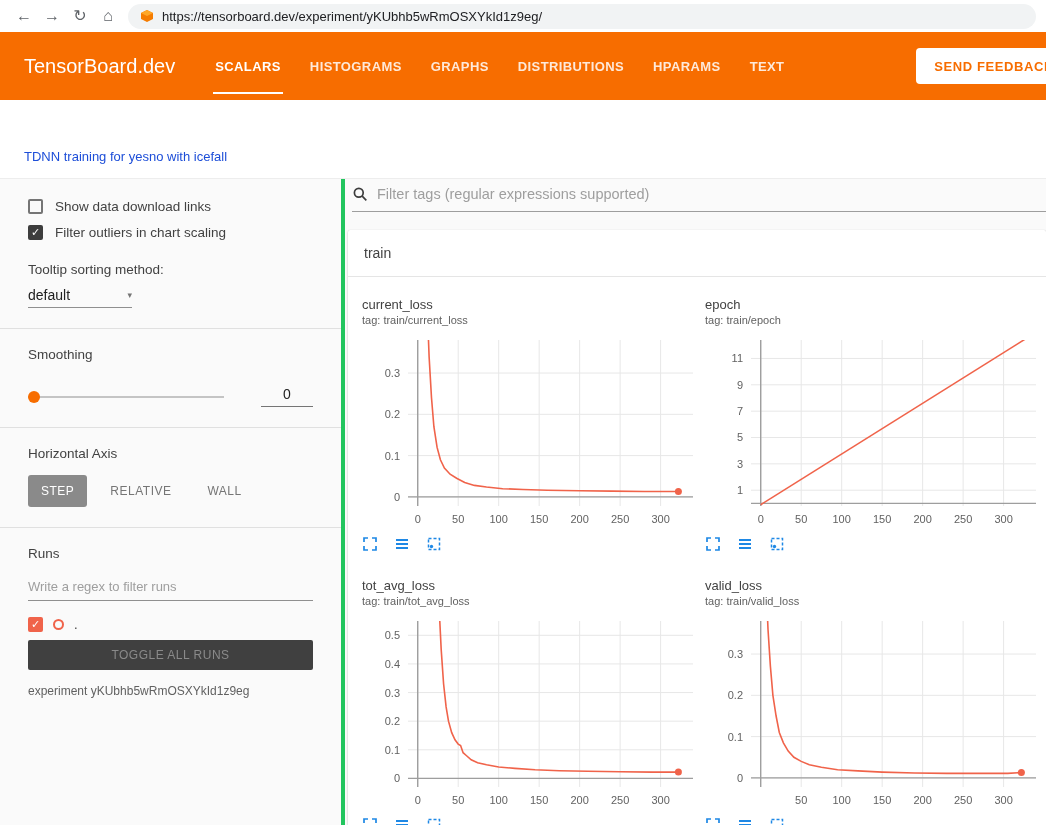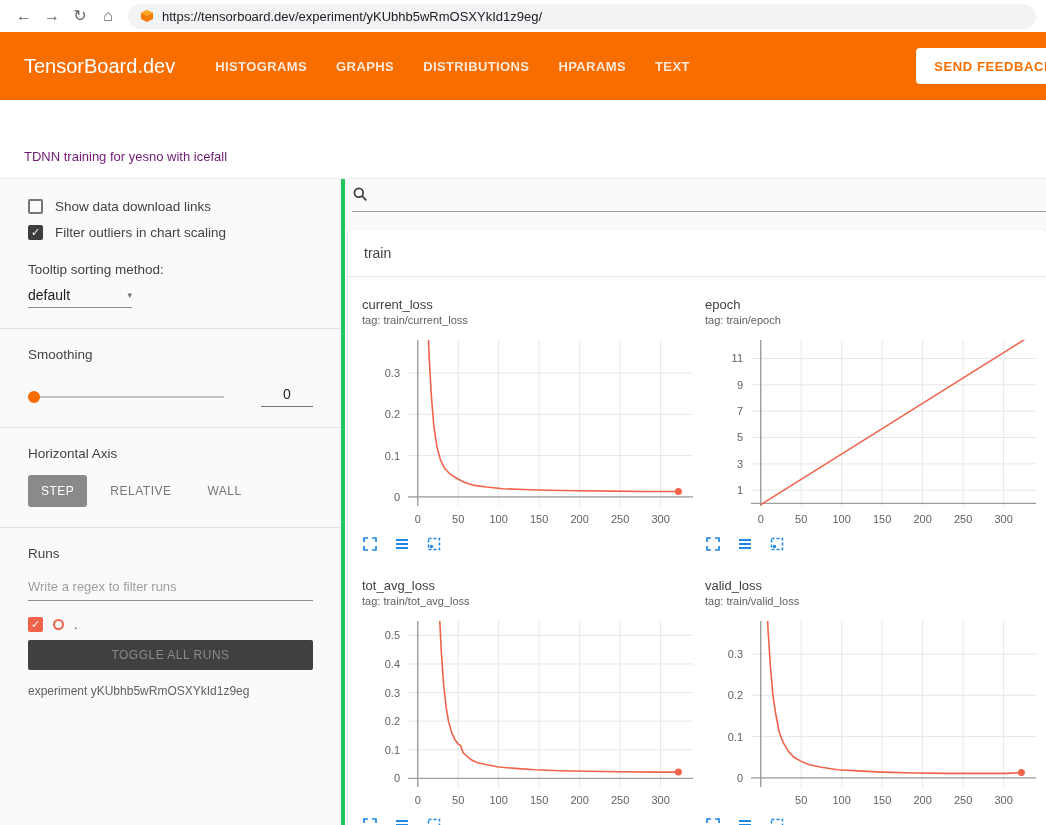--- a/index.html
+++ b/index.html
@@ -22,21 +22,21 @@
        color:rgba(255,255,255,.85);font-size:13px;font-weight:bold;letter-spacing:.4px;
        cursor:pointer;white-space:nowrap;}
   .tab.active{color:#fff;}
   .tab.active::after{content:"";position:absolute;left:-2px;right:-2px;bottom:6px;height:2px;background:#fff;}
   .feedback{position:absolute;right:-26px;top:16px;height:36px;background:#fff;color:var(--accent);
             border:none;border-radius:4px;font-weight:bold;font-size:13px;letter-spacing:.6px;
             padding:0 18px;font-family:inherit;cursor:pointer;white-space:nowrap;}
 
   
   .titlebar{height:78px;background:#fff;position:relative;}
-  .titlebar .exp-title{position:absolute;left:24px;bottom:14px;font-size:13px;color:#701a75;}
+  .titlebar .exp-title{position:absolute;left:24px;bottom:14px;font-size:13px;color:#1d4ed8;}
 
   
   .app{display:flex;height:647px;background:#fafafa;border-top:1px solid #ededed;}
   .sidebar{width:345px;min-width:345px;padding:20px 28px 0;border-right:4px solid #22c55e;background:#fafafa;}
 
   .cb-row{display:flex;align-items:center;gap:12px;margin-bottom:11px;font-size:13.5px;color:#424242;}
   .cb{width:15px;height:15px;border:2px solid #757575;border-radius:2px;flex:none;
       display:flex;align-items:center;justify-content:center;font-size:11px;color:#fff;cursor:pointer;}
   .cb.dark{background:#3d3d3d;border-color:#3d3d3d;}
   .cb.run{background:var(--run);border-color:var(--run);}
@@ -103,20 +103,21 @@
       <path d="M7 1l6 3v6l-6 3-6-3V4z" fill="#f57c00"></path>
       <path d="M7 1l6 3-6 3-6-3z" fill="#ffa726"></path>
     </svg>
     <span class="url">https://tensorboard.dev/experiment/yKUbhb5wRmOSXYkId1z9eg/</span>
   </div>
 </div>
 
 <div class="header">
   <div class="logo">TensorBoard.dev</div>
   <nav class="tabs">
+    <span class="tab active">SCALARS</span>
     <span class="tab">HISTOGRAMS</span>
     <span class="tab">GRAPHS</span>
     <span class="tab">DISTRIBUTIONS</span>
     <span class="tab">HPARAMS</span>
     <span class="tab">TEXT</span>
   </nav>
   <button class="feedback">SEND FEEDBACK</button>
 </div>
 
 <div class="titlebar">
@@ -177,20 +178,21 @@
     <button class="toggle-all">TOGGLE ALL RUNS</button>
     <div class="exp-note">experiment yKUbhb5wRmOSXYkId1z9eg</div>
   </div>
 
   <div class="main">
     <div class="filterbar">
       <svg width="16" height="16" viewBox="0 0 16 16">
         <circle cx="6.8" cy="6.8" r="4.4" fill="none" stroke="#3c3c3c" stroke-width="1.7"></circle>
         <line x1="10.2" y1="10.2" x2="14.3" y2="14.3" stroke="#3c3c3c" stroke-width="1.7"></line>
       </svg>
+      <input placeholder="Filter tags (regular expressions supported)" style="">
     </div>
 
     <div class="card">
       <div class="card-header">train</div>
       <div class="charts">
 
         <div class="chart">
           <div class="chart-title">current_loss</div>
           <div class="chart-tag">tag: train/current_loss</div>
           <div class="chart-plot"><svg width="337" height="200" viewBox="0 0 337 200">

